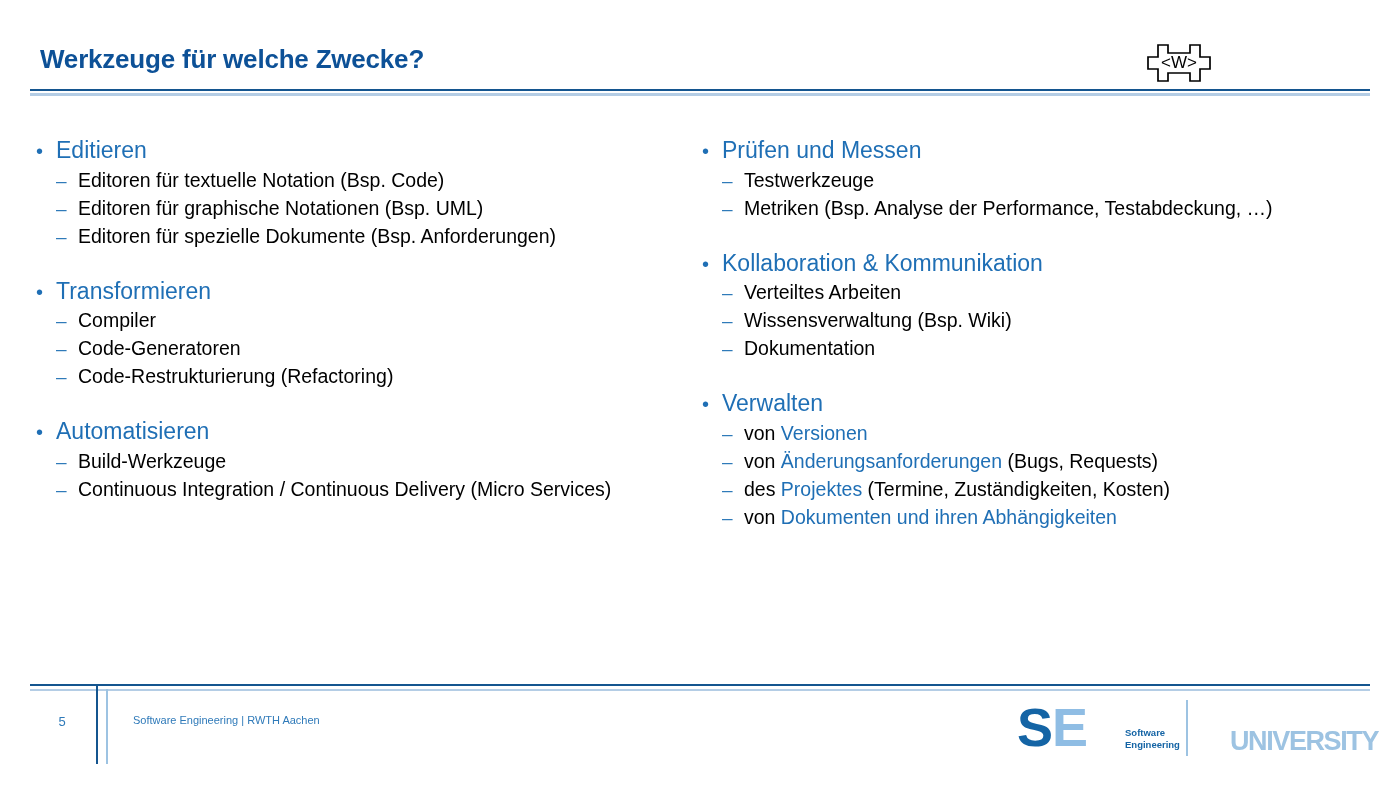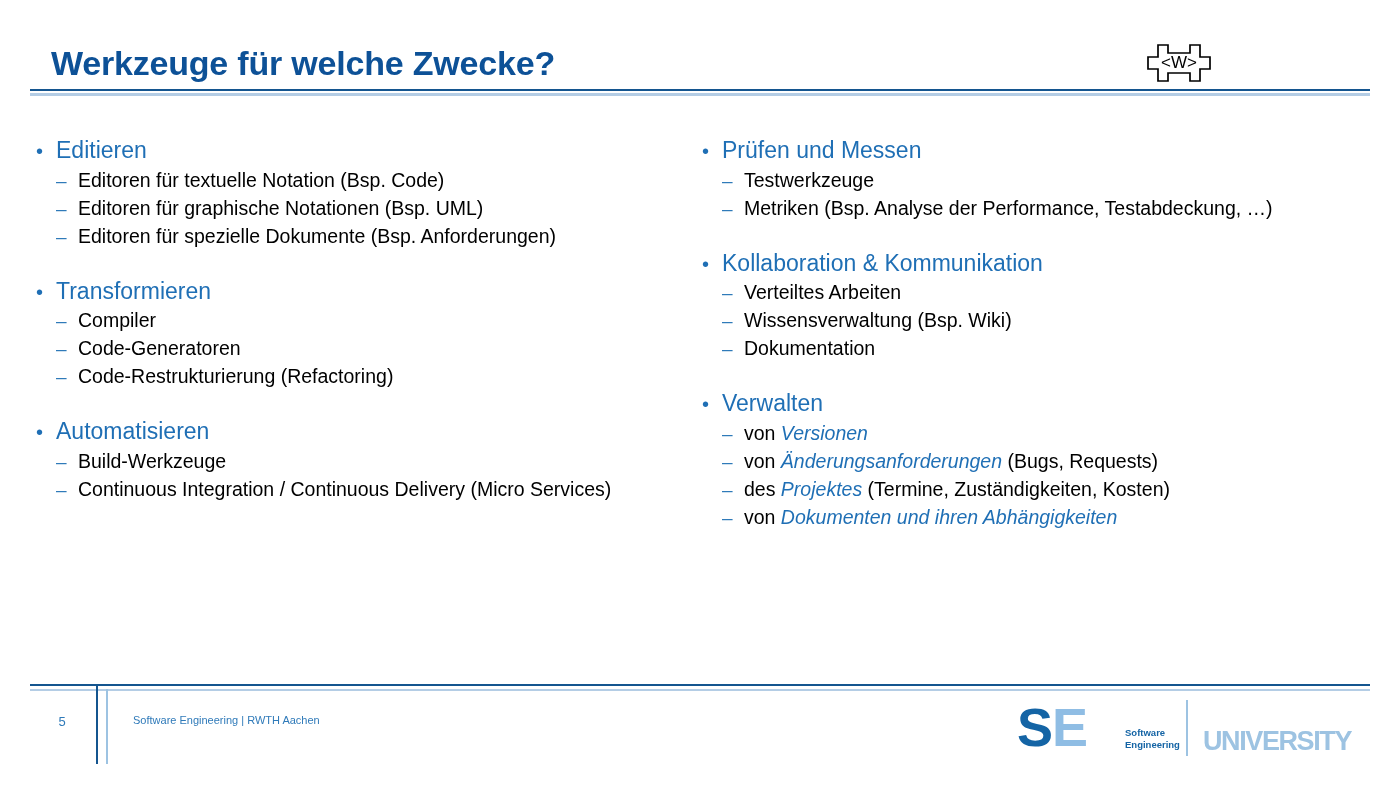--- a/index.html
+++ b/index.html
@@ -23,23 +23,23 @@
   
   #header {
     position: absolute;
     left: 0;
     top: 0;
     width: 1400px;
     height: 100px;
   }
   #slide-title {
     position: absolute;
-    left: 51px;
+    left: 40px;
     top: 44px;
-    font-size: 34px;
+    font-size: 26px;
     font-weight: bold;
     color: #0d5197;
     letter-spacing: -0.2px;
     white-space: nowrap;
   }
   #header-rule-dark {
     position: absolute;
     left: 30px;
     top: 89px;
     width: 1340px;
@@ -118,21 +118,21 @@
     margin-left: 22px;
   }
   .sub-dash {
     width: 22px;
     flex: 0 0 22px;
     color: #2f7ab9;
     font-size: 19px;
     line-height: 1.42;
   }
   .sub-text { flex: 1 1 auto; }
-  .hl { color: #1f6fb5; font-style: italic; }
+  .hl { color: #1f6fb5; }
 
   
   #footer-rule-dark {
     position: absolute;
     left: 30px;
     top: 684px;
     width: 1340px;
     height: 2px;
     background: #14558f;
   }
@@ -234,21 +234,21 @@
     line-height: 1.05;
     white-space: nowrap;
   }
   #rwth-line1 .rwth { color: #11528e; }
   #rwth-line1 .aachen { color: #9dc3e2; }
   #rwth-line2 {
     position: absolute;
     left: 0;
     top: 27px;
     width: 175px;
-    text-align: left;
+    text-align: right;
     font-size: 27px;
     font-weight: bold;
     letter-spacing: -1.4px;
     line-height: 1.05;
     color: #9dc3e2;
     white-space: nowrap;
   }
 </style>
 </head>
 <body>

